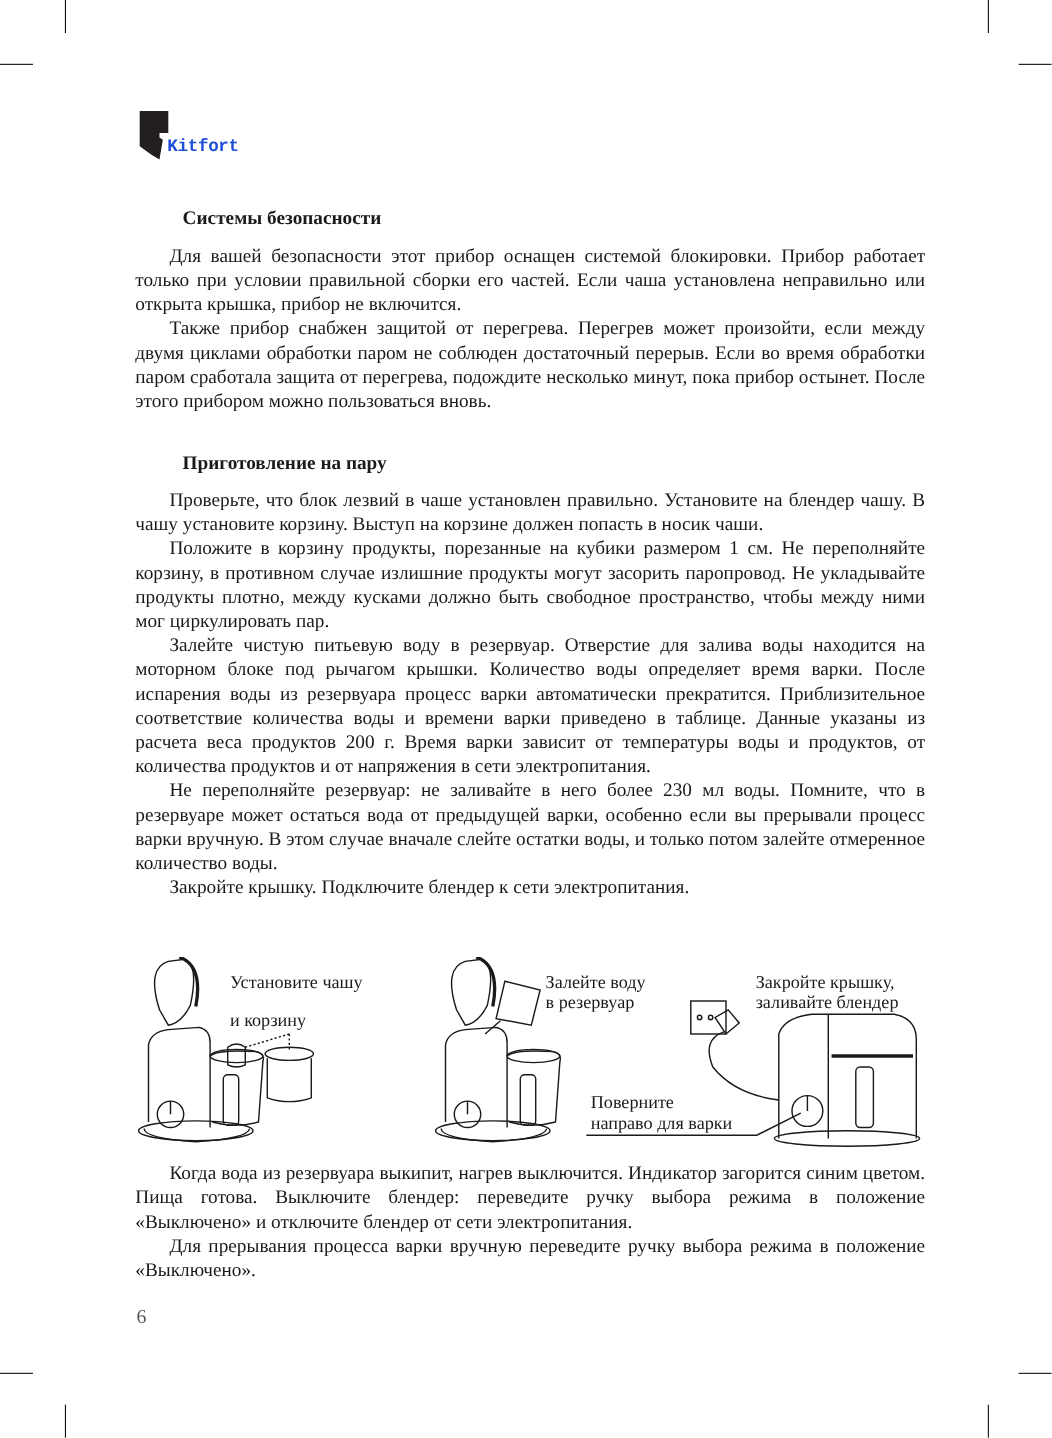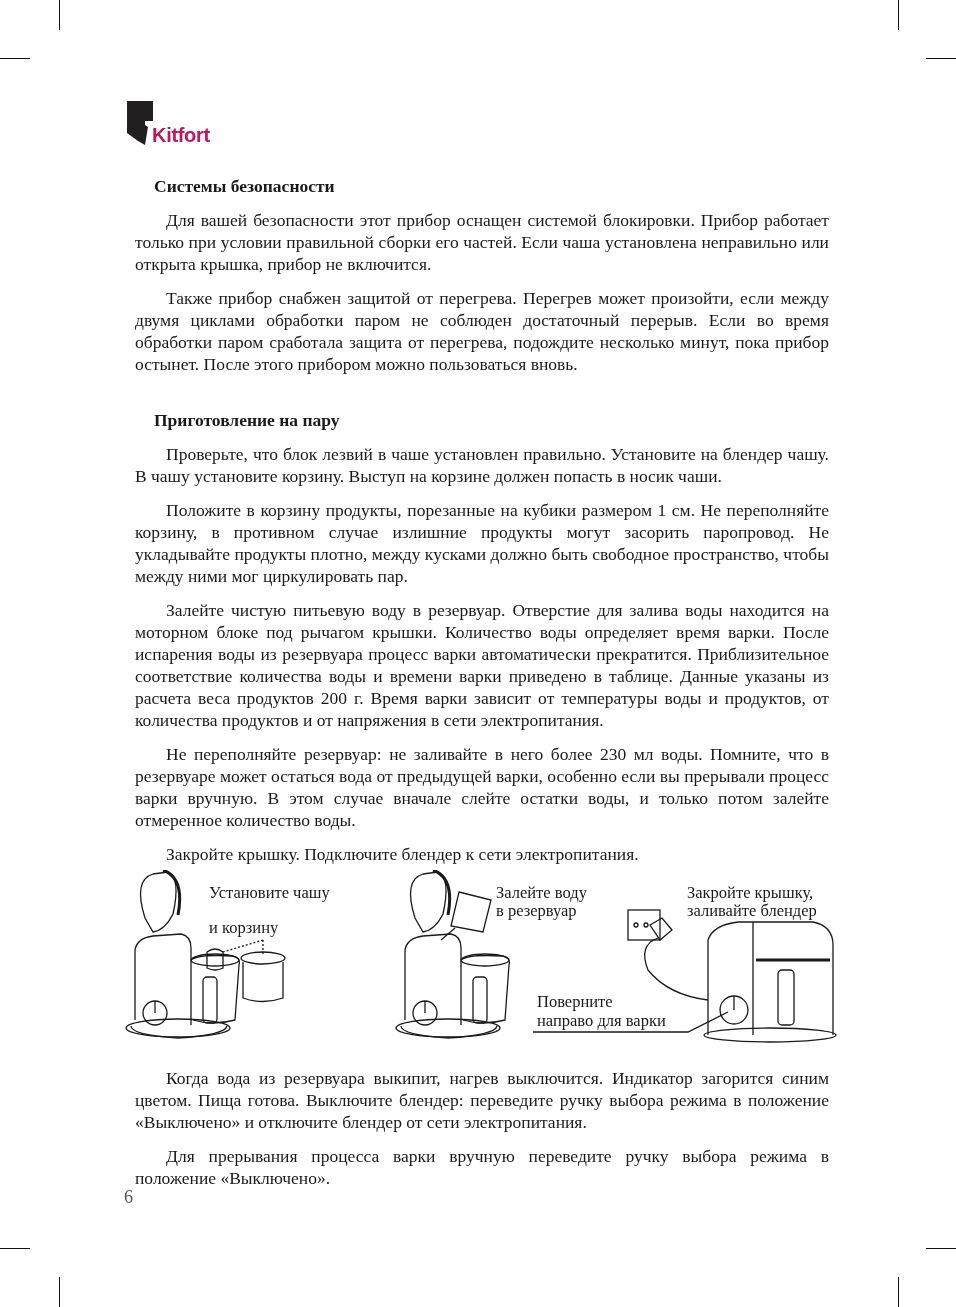--- a/index.html
+++ b/index.html
@@ -3,26 +3,26 @@
 <meta charset="utf-8">
 <style>
   html, body { margin:0; padding:0; background:#ffffff; }
   body { width:956px; height:1307px; position:relative; overflow:hidden;
          font-family:"Liberation Serif", "DejaVu Serif", serif; color:#1a1a1a; }
   .crop { position:absolute; background:#111; }
   .crop.v { width:1px; height:30px; }
   .crop.h { height:1px; width:30px; }
 
   .logo { position:absolute; left:126px; top:101px; width:100px; height:46px; }
-  .logo-word { position:absolute; left:152px; top:124px; font-family:Liberation Sans, sans-serif;
-               font-weight:bold; font-size:20px; letter-spacing:-0.3px; color:#be185d; }
+  .logo-word { position:absolute; left:152px; top:124px; font-family:Liberation Mono, monospace;
+               font-weight:bold; font-size:16px; letter-spacing:-0.3px; color:#1d4ed8; }
 
   .content { position:absolute; left:123px; top:175px; width:718px; }
-  .heading { font-weight:bold; font-size:17.5px; line-height:22px; margin:0; padding-left:31px; }
-  p.par { margin:12px; font-size:17.5px; line-height:22px; text-align:justify; text-indent:31px; }
+  .heading { font-weight:bold; font-size:17.5px; line-height:22px; margin:12px; padding-left:31px; }
+  p.par { margin:0; font-size:17.5px; line-height:22px; text-align:justify; text-indent:31px; }
   .gap { height:22px; }
 
   .figure { position:absolute; left:123px; top:870px; width:718px; height:175px; }
   .figure svg { position:absolute; left:0; top:0; }
   .cap { position:absolute; font-size:16.5px; line-height:19px; white-space:nowrap; }
 
   .content2 { position:absolute; left:123px; top:1055px; width:718px; }
   .page-num { position:absolute; left:124px; top:1187px; font-size:18px; color:#555; }
 </style>
 </head>

